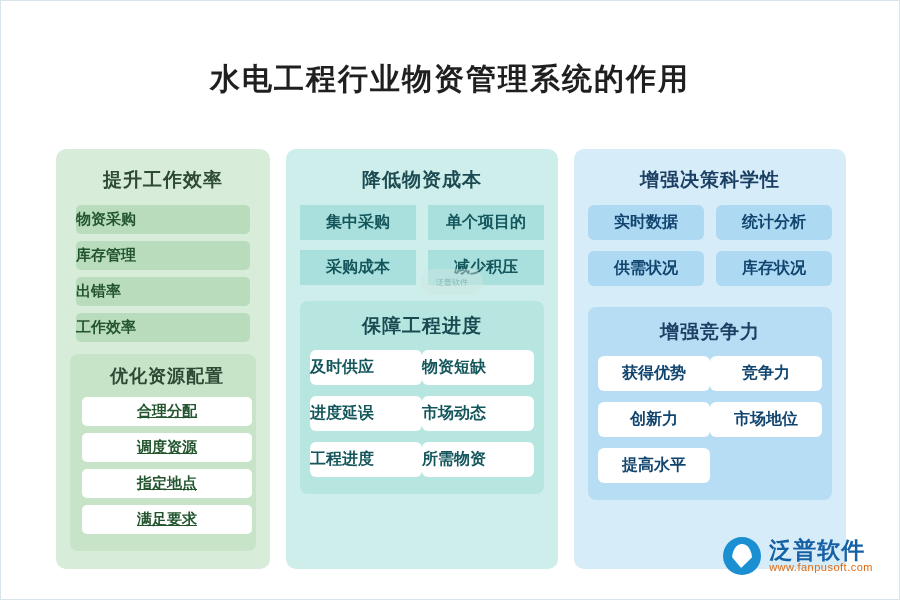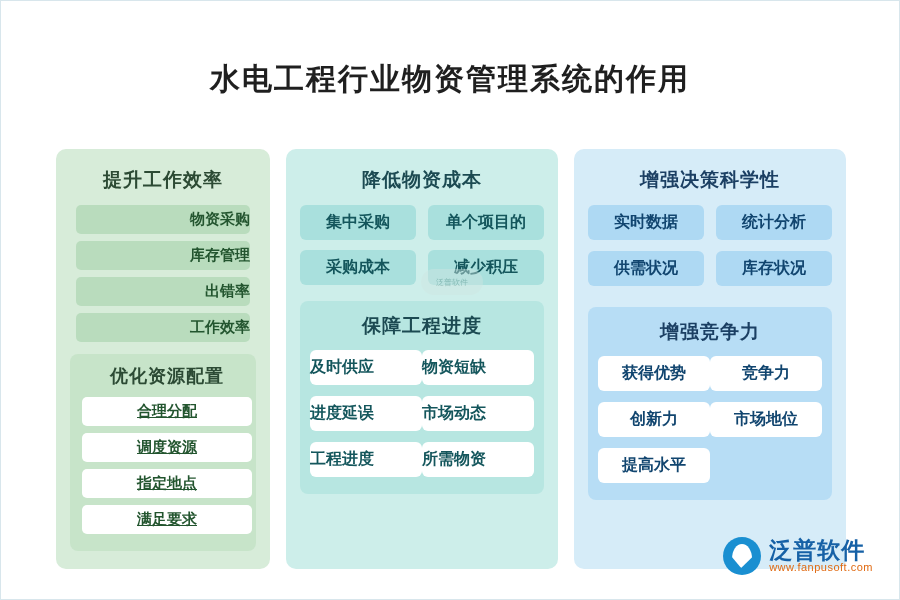--- a/index.html
+++ b/index.html
@@ -65,21 +65,21 @@
     margin: 4px 0 12px 0;
     letter-spacing: 1px;
   }
   .col-teal .sec-title { color: #1c4a52; }
   .col-blue .sec-title { color: #1b3f63; }
 
   
   .pill-green {
     background: #b9dcbd;
     border-radius: 5px;
-    text-align: right;
+    text-align: left;
     font-size: 15px;
     font-weight: bold;
     color: #23552f;
     padding: 5px 0;
     margin: 0 6px 7px 6px;
   }
   .subblock {
     background: #c7e4c9;
     border-radius: 8px;
     padding: 8px 0 10px 8px;
@@ -103,21 +103,21 @@
 
   
   .grid2 {
     display: flex;
     flex-wrap: wrap;
     justify-content: space-between;
   }
   .cell-teal {
     width: 116px;
     background: #a9e0dd;
-    border-radius: 6px;
+    border-radius: 0;
     text-align: center;
     font-size: 16px;
     font-weight: bold;
     color: #14565c;
     padding: 7px 0;
     margin-bottom: 10px;
   }
   .subblock-teal {
     background: #b7e6e1;
     border-radius: 8px;

